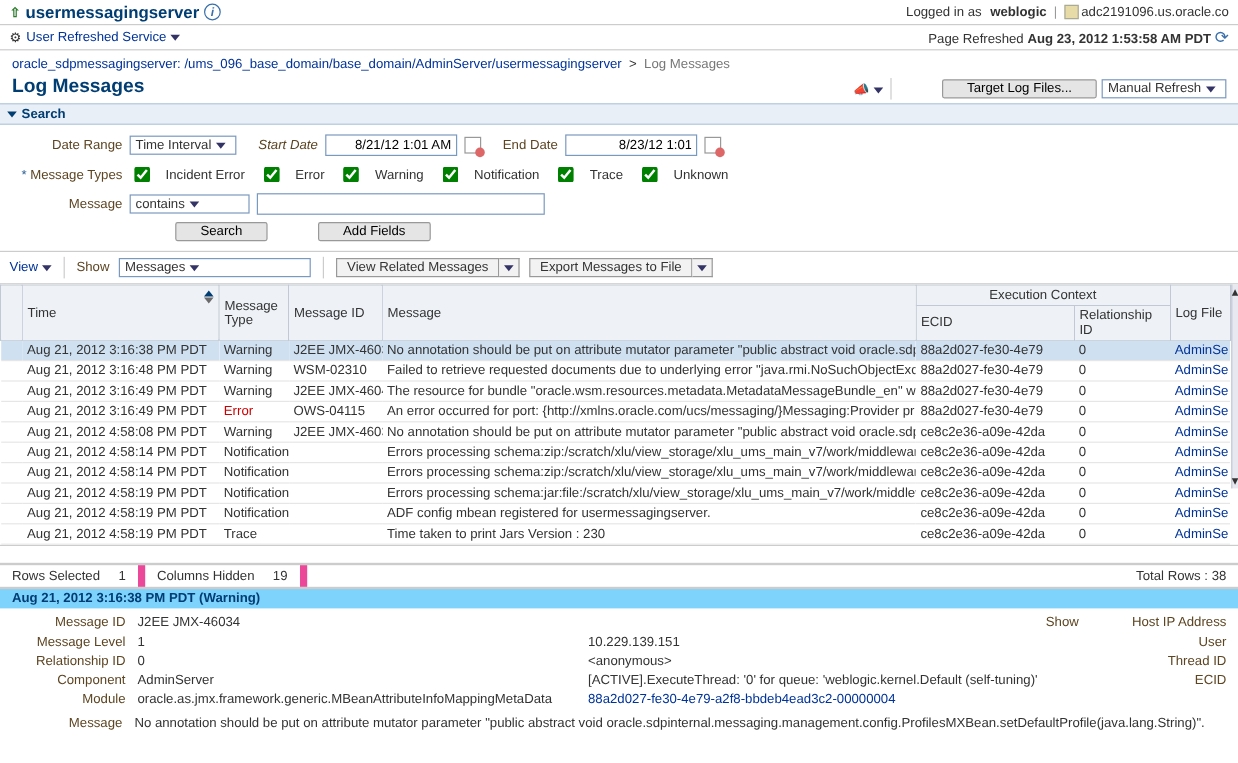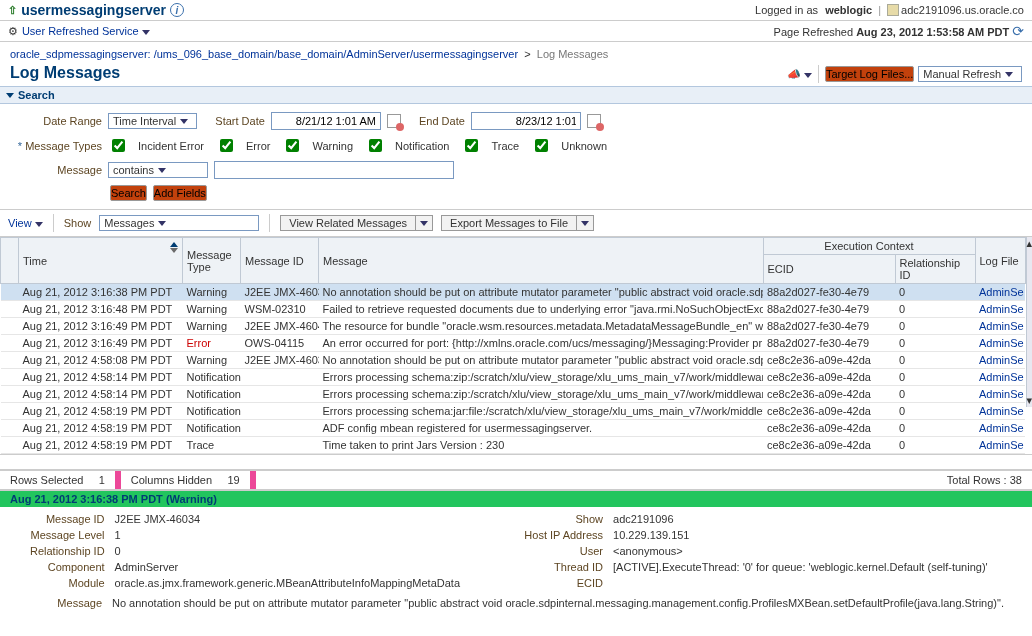--- a/index.html
+++ b/index.html
@@ -11,21 +11,21 @@
   .svc-bar { display:flex; justify-content:space-between; align-items:center; padding:2px 8px; border-bottom:1px solid #ccc; }
   .svc-left { display:flex; align-items:center; gap:4px; }
   .link { color: #003399; cursor: pointer; }
   .divider { color:#999; margin:0 4px; }
   .breadcrumb { padding: 6px 10px 2px; color:#333; }
   .breadcrumb .link { color:#003399; }
   .breadcrumb .current { color:#777; }
   .page-title { color:#003d73; font-size:16px; font-weight:bold; padding:2px 10px 4px 10px; }
   .title-row { display:flex; justify-content:space-between; align-items:center; }
   .actions-right { display:flex; align-items:center; gap:4px; padding-right:10px; }
-  .btn { background:#c2410c; border:1px solid #999; border-radius:2px; padding:1px 0; font-size:11px; cursor:pointer; display:inline-flex; align-items:center; gap:4px; }
+  .btn { background:#e5e5e5; border:1px solid #999; border-radius:2px; padding:1px 20px; font-size:11px; cursor:pointer; display:inline-flex; align-items:center; gap:4px;margin-left:36px; }
   .select { border:1px solid #7a99c1; background:#fff; font-size:11px; padding:1px 4px; display:inline-flex; align-items:center; gap:4px; cursor:pointer; }
   .select::after { content:""; }
   .chev { width:0; height:0; border-left:4px solid transparent; border-right:4px solid transparent; border-top:5px solid #336; display:inline-block; }
   .section-hdr { background:#e8eff7; border-top:1px solid #b3c7de; border-bottom:1px solid #b3c7de; padding:2px 6px; display:flex; align-items:center; gap:4px; }
   .section-hdr .twist { width:0; height:0; border-left:4px solid transparent; border-right:4px solid transparent; border-top:5px solid #003d73; display:inline-block; }
   .section-hdr .label { color:#003d73; font-weight:bold; }
   .search-panel { padding:8px 10px; }
   .search-row { display:flex; align-items:center; gap:6px; margin-bottom:6px; flex-wrap:wrap; }
   .fld-lbl { color:#5d4522; text-align:right; min-width:92px; display:inline-block; }
   .fld-lbl.req::before { content:"* "; color:#336699; }
@@ -39,21 +39,21 @@
   .grid td { border-bottom:1px solid #e6e6e6; padding:2px 4px; white-space:nowrap; overflow:hidden; text-overflow:clip; }
   .grid tr.selected td { background:#cfe0f1; }
   .grid .sort-ind { position:absolute; right:4px; top:4px; display:flex; flex-direction:column; gap:1px;}
   .tri-up { width:0;height:0;border-left:4px solid transparent;border-right:4px solid transparent;border-bottom:5px solid #003d73; }
   .tri-dn { width:0;height:0;border-left:4px solid transparent;border-right:4px solid transparent;border-top:5px solid #6a6a6a; }
   .error-text { color:#c00; }
   .link-cell { color:#003399; cursor:pointer; }
   .status-bar { display:flex; align-items:center; border-top:1px solid #ccc; border-bottom:1px solid #ccc; font-size:11px; }
   .status-bar .seg { border-right:6px solid #ec4899; padding:3px 10px; }
   .status-bar .seg.last { margin-left:auto; border-right:none; }
-  .detail-hdr { background:#22c55e; padding:2px 6px; display:flex; align-items:center; gap:4px; border-top:1px solid #ccc; }
+  .detail-hdr { background:#7dd3fc; padding:2px 6px; display:flex; align-items:center; gap:4px; border-top:1px solid #ccc; }
   .detail-hdr .label { color:#003d73; font-weight:bold; }
   .details { display:flex; padding:6px 10px; gap:10px; }
   .det-col { display:grid; grid-template-columns:auto auto; column-gap:10px; row-gap:4px; align-content:start; }
   .det-lbl { color:#5d4522; text-align:right; }
   .det-val { }
   .msg-full { padding:2px 10px 6px 10px; display:flex; gap:10px; }
   .icon-info { display:inline-flex; width:14px; height:14px; border:1px solid #3a6fab; border-radius:50%; color:#3a6fab; align-items:center; justify-content:center; font-style:italic; font-weight:bold; font-size:10px; }
   .icon-up { color:#2a7c2a; font-weight:bold; }
   .icon-cal { display:inline-block; width:14px; height:14px; background:#fff; border:1px solid #999; position:relative;}
   .icon-cal::after { content:""; position:absolute; right:-4px; bottom:-4px; width:8px; height:8px; background:#d66; border-radius:50%; }
@@ -124,21 +124,21 @@
 </div>
 
 <div class="search-panel">
   <div class="search-row">
     <span class="fld-lbl">Date Range</span>
     <span class="select">
         <span>Time Interval</span>
         <span class="chev"></span>
       </span>
     &nbsp;&nbsp;
-    <span class="fld-lbl" style="min-width:auto;">Start Date</span>
+    <span class="fld-lbl" style="min-width:auto;font-style:italic;">Start Date</span>
     <input type="text" style="width: 110px; padding-left: 24px;" value="8/21/12 1:01 AM">
     <span class="icon-cal"></span>
     &nbsp;&nbsp;
     <span class="fld-lbl" style="min-width:auto;">End Date</span>
     <input type="text" style="width: 110px; padding-left: 44px;" value="8/23/12 1:01 AM">
     <span class="icon-cal"></span>
   </div>
   <div class="search-row">
     <span class="fld-lbl req">Message Types</span>
     <label class="chk">
@@ -368,26 +368,26 @@
     <span class="det-val">1</span>
     <span class="det-lbl">Relationship ID</span>
     <span class="det-val">0</span>
     <span class="det-lbl">Component</span>
     <span class="det-val">AdminServer</span>
     <span class="det-lbl">Module</span>
     <span class="det-val">oracle.as.jmx.framework.generic.MBeanAttributeInfoMappingMetaData</span>
   </div>
   <div class="det-col" style="flex:1 1 auto;">
     <span class="det-lbl">Show</span>
-    <span class="det-val">adc2191096</span>
     <span class="det-lbl">Host IP Address</span>
     <span class="det-val">10.229.139.151</span>
     <span class="det-lbl">User</span>
     <span class="det-val">&lt;anonymous&gt;</span>
     <span class="det-lbl">Thread ID</span>
     <span class="det-val">[ACTIVE].ExecuteThread: '0' for queue: 'weblogic.kernel.Default (self-tuning)'</span>
     <span class="det-lbl">ECID</span>
+    <span class="det-val link">88a2d027-fe30-4e79-a2f8-bbdeb4ead3c2-00000004</span>
   </div>
 </div>
 <div class="msg-full">
   <span class="det-lbl" style="min-width:92px">Message</span>
   <span class="det-val">No annotation should be put on attribute mutator parameter "public abstract void oracle.sdpinternal.messaging.management.config.ProfilesMXBean.setDefaultProfile(java.lang.String)".</span>
 </div>
 
 </body></html>

